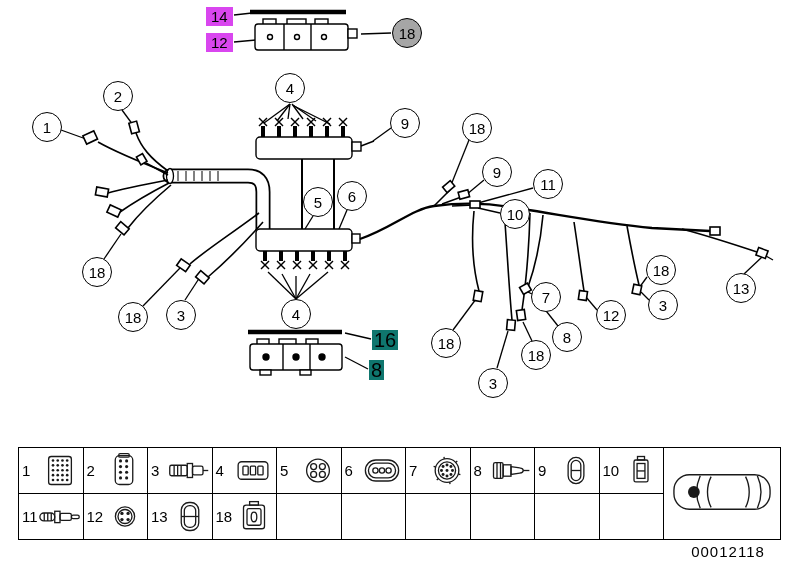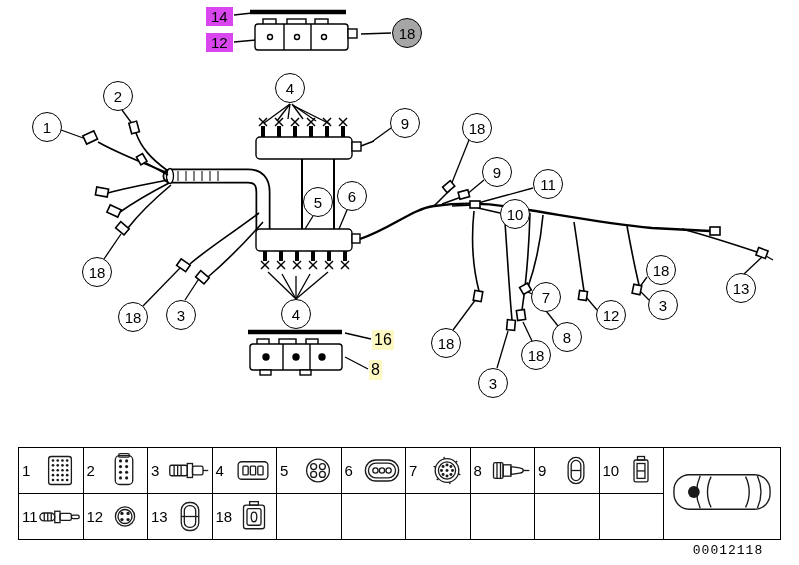--- a/index.html
+++ b/index.html
@@ -5,33 +5,33 @@
   html,body{margin:0;padding:0;background:#fff;}
   body{width:799px;height:565px;overflow:hidden;font-family:"Liberation Sans",sans-serif;color:#000;}
   #stage{position:relative;width:799px;height:565px;background:#fff;}
   #art{position:absolute;left:0;top:0;}
   .callout{position:absolute;width:30px;height:30px;border:1.7px solid #000;border-radius:50%;
            background:#fff;display:flex;align-items:center;justify-content:center;
            font-size:15px;line-height:1;box-sizing:border-box;z-index:3;}
   .callout.filled{background:#a6a6a6;}
   .tag{position:absolute;background:#d946ef;font-size:15px;line-height:19px;height:19px;
        padding:0 5px;z-index:3;}
-  .plain-label{position:absolute;font-size:16px;line-height:20px;background:#fef9c3;
+  .plain-label{position:absolute;font-size:20px;line-height:20px;background:#0f766e;
        padding:0 2px;z-index:3;text-align:center;}
   #legend{position:absolute;left:18px;top:447px;width:763px;height:93px;
           border:1.5px solid #000;box-sizing:border-box;background:#fff;
           display:grid;grid-template-columns:repeat(10,1fr) 116px;grid-template-rows:1fr 1fr;}
   .cell{border-right:1px solid #000;border-bottom:1px solid #000;box-sizing:border-box;
         display:flex;align-items:center;gap:1px;padding:1px 1px 1px 3px;overflow:hidden;}
   .cell.r2{border-bottom:none;}
   .cell .num{font-size:15px;min-width:15px;flex:0 0 auto;}
   .cell .icon{flex:1 1 auto;display:flex;align-items:center;justify-content:center;}
   .car-cell{grid-column:11;grid-row:1/3;display:flex;align-items:center;justify-content:center;}
   #partnum{position:absolute;left:668px;top:543px;width:120px;text-align:center;
-           font-family:Liberation Mono, monospace;font-size:13px;letter-spacing:1px;z-index:3;}
+           font-family:Liberation Sans, sans-serif;font-size:15px;letter-spacing:1px;z-index:3;}
 </style>
 </head>
 <body>
 
 <div id="stage">
 
   <svg id="art" width="799" height="447" viewBox="0 0 799 447" xmlns="http://www.w3.org/2000/svg">
 
     <g stroke="#000" stroke-width="1.3" fill="none">
       <line x1="234" y1="15" x2="252" y2="13"></line>

